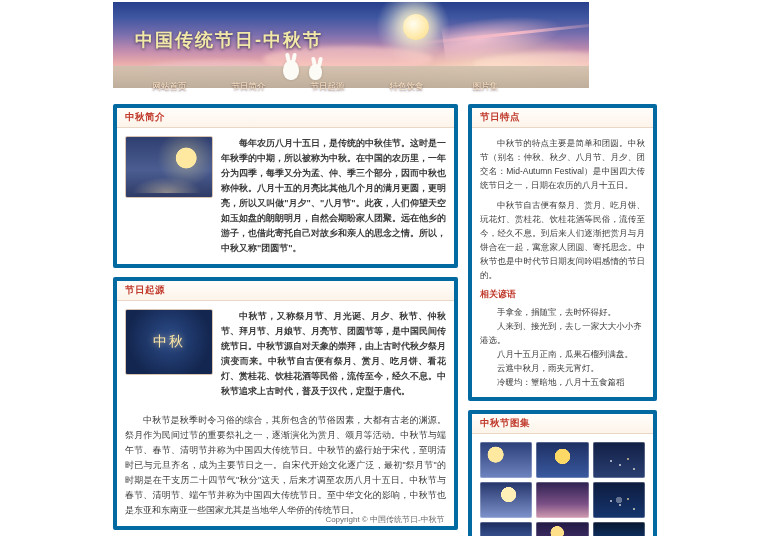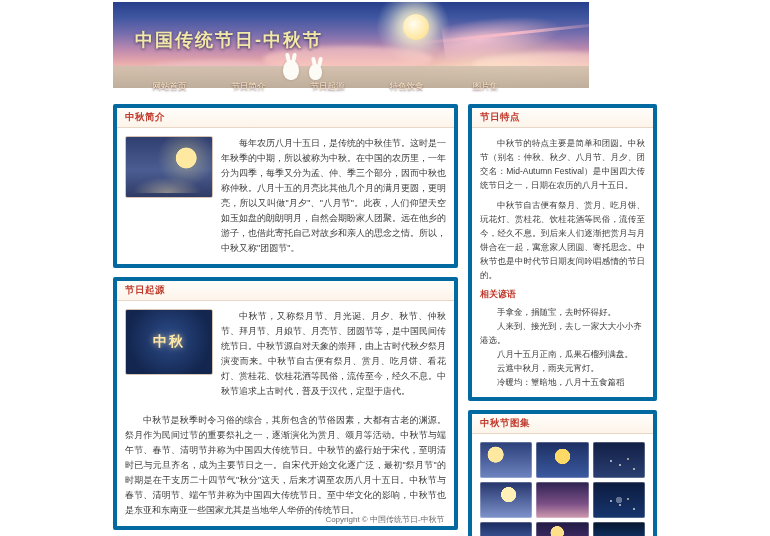--- a/index.html
+++ b/index.html
@@ -147,31 +147,31 @@
   }
   .thumb-moon::after {
     content:""; position:absolute; left:6px; bottom:4px; width:70px; height:16px;
     background: radial-gradient(ellipse at 50% 100%, rgba(255,230,180,.45), rgba(255,230,180,0) 70%);
   }
   .thumb-zhongqiu {
     background: radial-gradient(circle at 50% 45%, #2c4c8a, #13264f 75%);
   }
   .thumb-zhongqiu .cn {
     position:absolute; left:50%; top:50%; transform:translate(-50%,-50%);
-    color:#ffe9a8; font-size:14px; font-weight:bold; letter-spacing:2px;
+    color:#ffe9a8; font-size:14px; font-weight:normal; letter-spacing:2px;
     text-shadow:0 0 6px rgba(255,220,150,.8);
   }
   .body-text {
     font-size: 9px;
     line-height: 15px;
     color: #3b3b3b;
     text-align: justify;
     text-indent: 18px;
   }
-  .sec-text { flex: 1 1 auto; }
+  .sec-text { flex: 1 1 auto; font-weight: bold; }
   .flow-text {
     font-size: 9px; line-height: 15px; color: #3b3b3b;
     text-align: justify; text-indent: 18px;
     margin-top: 14px;
   }
   
   .r-para {
     font-size: 8.5px; line-height: 14px; color: #3b3b3b;
     text-align: justify; text-indent: 17px;
     margin-bottom: 6px;

